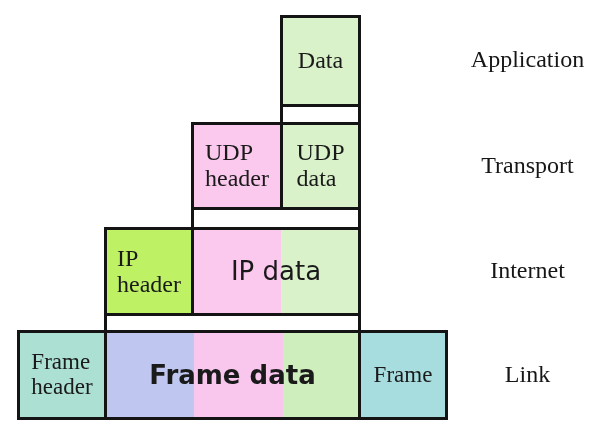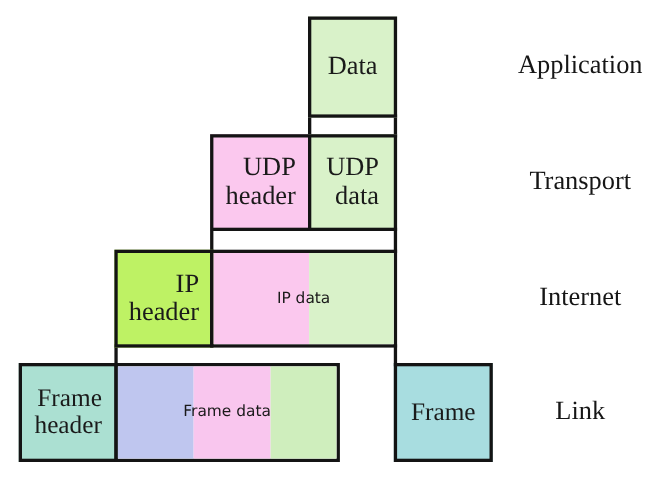--- a/index.html
+++ b/index.html
@@ -12,21 +12,21 @@
     font-family: "Liberation Serif", "DejaVu Serif", serif;
     overflow: hidden;
   }
   .box {
     position: absolute;
     box-sizing: border-box;
     border: 3px solid #0f172a;
     display: flex;
     align-items: center;
     justify-content: center;
-    text-align: right;
+    text-align: left;
     color: #1a1a1a;
     font-size: 24px;
     line-height: 1.08;
     overflow: hidden;
   }
   .gap {
     position: absolute;
     box-sizing: border-box;
     border-left: 3px solid #141414;
     border-right: 3px solid #141414;
@@ -38,21 +38,21 @@
     display: flex;
   }
   .seg { height: 100%; }
   .box-label {
     position: relative;
     z-index: 2;
     white-space: pre-line;
   }
   .sans-label {
     font-family: "DejaVu Sans", "Liberation Sans", sans-serif;
-    font-size: 14px;
+    font-size: 26px;
   }
   .layer-label {
     position: absolute;
     left: 450px;
     width: 155px;
     text-align: center;
     color: #161616;
     font-size: 24px;
   }
 </style>
@@ -83,21 +83,21 @@
     <div class="seg-wrap">
       <div class="seg" style="width: 53%; background-color: rgb(251, 200, 238);"></div>
       <div class="seg" style="width: 47%; background-color: rgb(217, 242, 201);"></div>
     </div>
     <span class="box-label sans-label">IP data</span>
   </div>
 
   <div class="box" style="left: 17px; top: 330px; width: 90px; height: 90px; font-size: 23px; background-color: rgb(171, 224, 210); border-color: rgb(20, 20, 20);">
     <span class="box-label"><span>Frame</span><br><span>header</span></span>
   </div>
-  <div class="box" style="left: 104px; top: 330px; width: 205px; height: 90px; border-color: rgb(20, 20, 20);">
+  <div class="box" style="left: 104px; top: 330px; width: 257px; height: 90px; border-color: rgb(20, 20, 20); font-weight: bold;">
     <div class="seg-wrap">
       <div class="seg" style="width: 34.6%; background-color: rgb(191, 198, 239);"></div>
       <div class="seg" style="width: 35.5%; background-color: rgb(249, 198, 238);"></div>
       <div class="seg" style="width: 29.9%; background-color: rgb(207, 238, 189);"></div>
     </div>
     <span class="box-label sans-label">Frame data</span>
   </div>
   <div class="box" style="left: 358px; top: 330px; width: 90px; height: 90px; font-size: 23px; background-color: rgb(168, 221, 224); border-color: rgb(20, 20, 20);">
     <span class="box-label"><span>Frame</span><br></span>
   </div>

